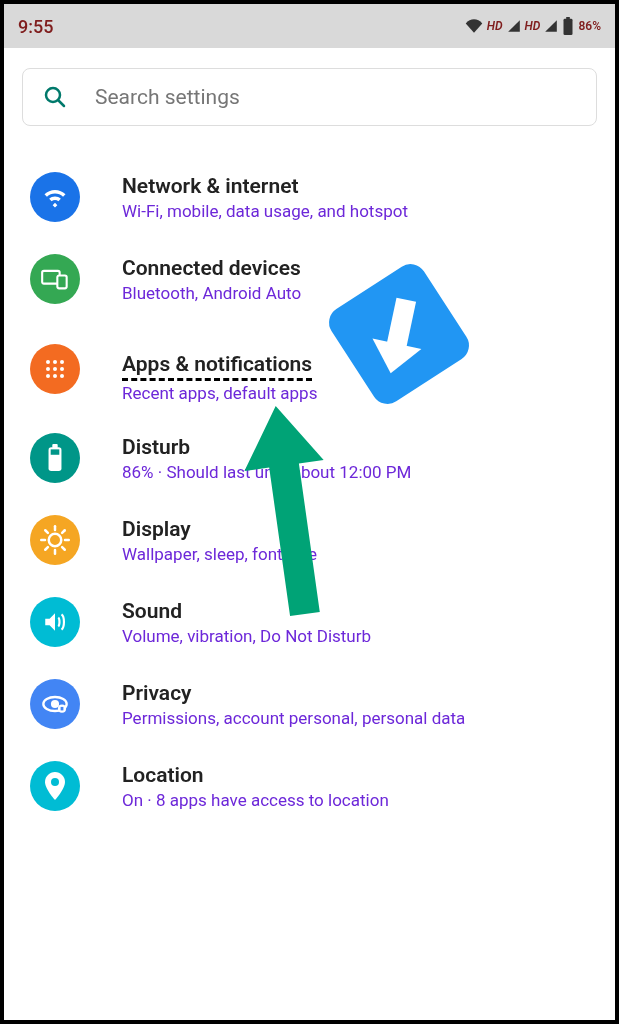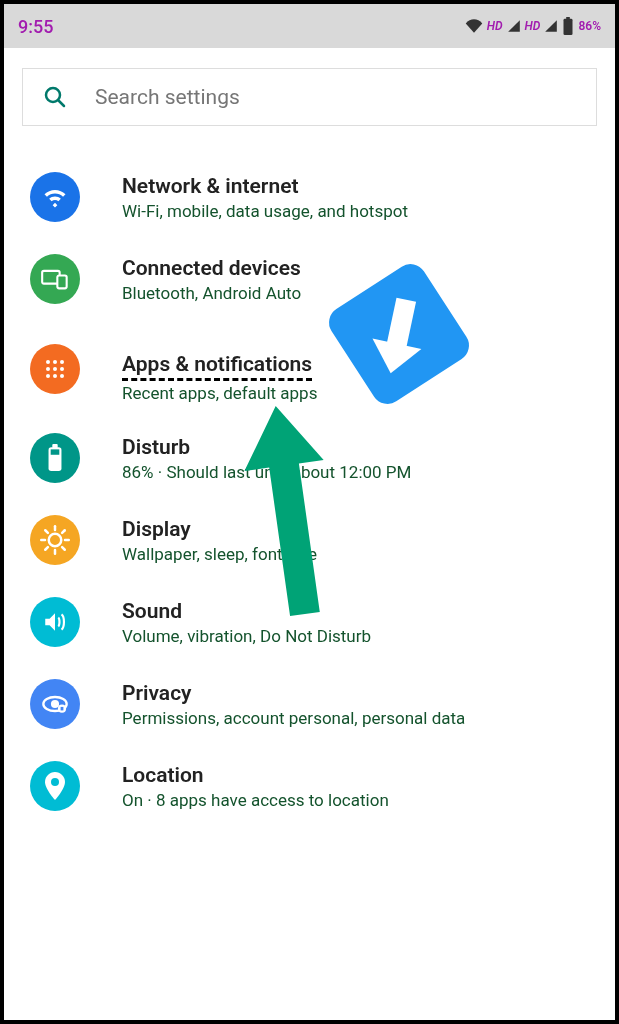--- a/index.html
+++ b/index.html
@@ -13,31 +13,31 @@
   overflow: hidden;
 }
 .status-bar {
   background: #d9d9d9;
   height: 44px;
   display: flex;
   align-items: center;
   justify-content: space-between;
   padding: 0 14px;
   font-size: 18px;
-  color: #a21caf;
+  color: #7f1d1d;
 }
 .status-left { font-weight: 500; }
 .status-right { display: flex; align-items: center; gap: 4px; font-size: 12px; font-weight: 600; }
 .status-right span { display: inline-flex; align-items: center; }
 .content {
   padding: 20px 18px 0 18px;
 }
 .search-box {
   border: 1px solid #ddd;
-  border-radius: 0;
+  border-radius: 8px;
   height: 58px;
   display: flex;
   align-items: center;
   padding: 0 20px;
   gap: 28px;
   margin-bottom: 30px;
 }
 .search-box .search-text {
   color: #767676;
   font-size: 21px;
@@ -67,21 +67,21 @@
 .ic-purple { background: #9c27b0; }
 .ic-pblue { background: #4285f4; }
 .item-text { flex: 1; }
 .item-title {
   font-size: 21px;
   font-weight: 600;
   color: #222;
   line-height: 1.25;
 }
 .item-sub {
-  color: #14532d;
+  color: #6d28d9;
   font-size: 17px;
   margin-top: 2px;
 }
 .highlighted .item-title {
   border-bottom: 3px dashed #000;
   display: inline-block;
   padding-bottom: 1px;
   margin-top: 17px;
 }
 

